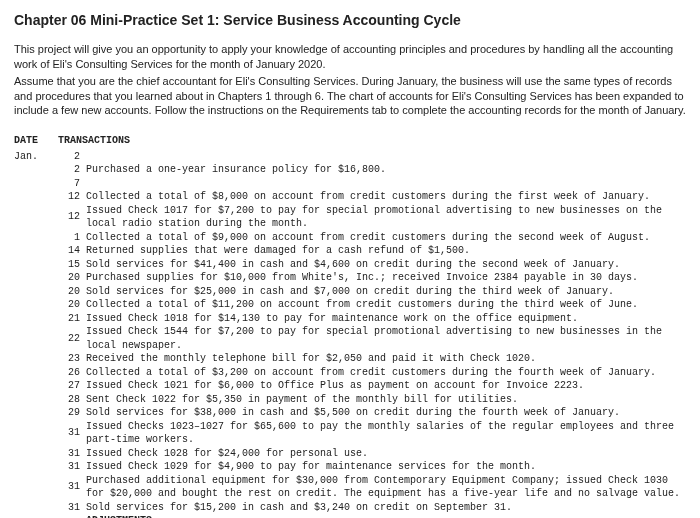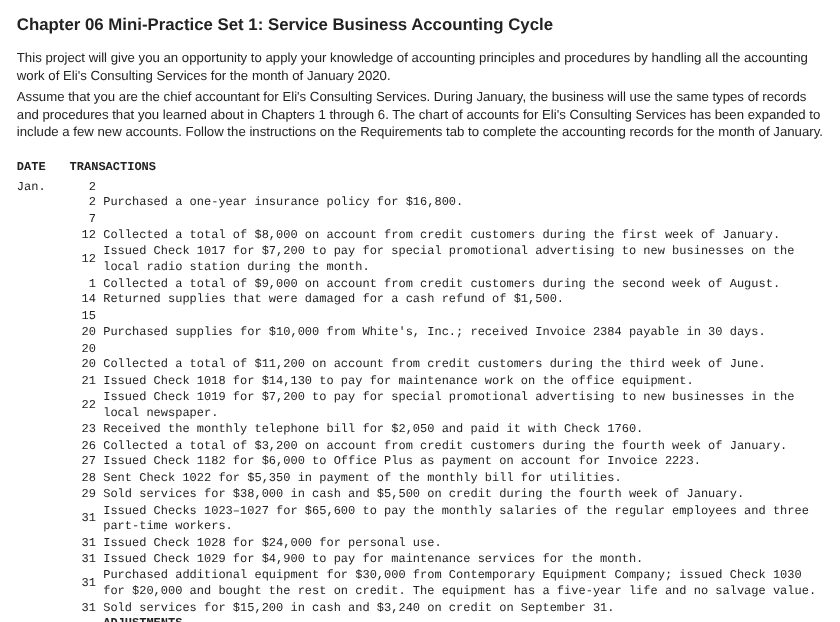--- a/index.html
+++ b/index.html
@@ -98,59 +98,61 @@
           <div class="col-text">Collected a total of $9,000 on account from credit customers during the second week of August.</div>
         </div>
         <div class="row">
           <div class="col-date"></div>
           <div class="col-day">14</div>
           <div class="col-text">Returned supplies that were damaged for a cash refund of $1,500.</div>
         </div>
         <div class="row">
           <div class="col-date"></div>
           <div class="col-day">15</div>
+          <div class="col-text">Sold services for $41,400 in cash and $4,600 on credit during the second week of January.</div>
         </div>
         <div class="row">
           <div class="col-date"></div>
           <div class="col-day">20</div>
           <div class="col-text">Purchased supplies for $10,000 from White's, Inc.; received Invoice 2384 payable in 30 days.</div>
         </div>
         <div class="row">
           <div class="col-date"></div>
           <div class="col-day">20</div>
+          <div class="col-text">Sold services for $25,000 in cash and $7,000 on credit during the third week of January.</div>
         </div>
         <div class="row">
           <div class="col-date"></div>
           <div class="col-day">20</div>
           <div class="col-text">Collected a total of $11,200 on account from credit customers during the third week of June.</div>
         </div>
         <div class="row">
           <div class="col-date"></div>
           <div class="col-day">21</div>
           <div class="col-text">Issued Check 1018 for $14,130 to pay for maintenance work on the office equipment.</div>
         </div>
         <div class="row">
           <div class="col-date"></div>
           <div class="col-day">22</div>
-          <div class="col-text">Issued Check 1019 for $7,200 to pay for special promotional advertising to new businesses in the local newspaper.</div>
+          <div class="col-text">Issued Check 1544 for $7,200 to pay for special promotional advertising to new businesses in the local newspaper.</div>
         </div>
         <div class="row">
           <div class="col-date"></div>
           <div class="col-day">23</div>
-          <div class="col-text">Received the monthly telephone bill for $2,050 and paid it with Check 1760.</div>
+          <div class="col-text">Received the monthly telephone bill for $2,050 and paid it with Check 1020.</div>
         </div>
         <div class="row">
           <div class="col-date"></div>
           <div class="col-day">26</div>
           <div class="col-text">Collected a total of $3,200 on account from credit customers during the fourth week of January.</div>
         </div>
         <div class="row">
           <div class="col-date"></div>
           <div class="col-day">27</div>
-          <div class="col-text">Issued Check 1182 for $6,000 to Office Plus as payment on account for Invoice 2223.</div>
+          <div class="col-text">Issued Check 1021 for $6,000 to Office Plus as payment on account for Invoice 2223.</div>
         </div>
         <div class="row">
           <div class="col-date"></div>
           <div class="col-day">28</div>
           <div class="col-text">Sent Check 1022 for $5,350 in payment of the monthly bill for utilities.</div>
         </div>
         <div class="row">
           <div class="col-date"></div>
           <div class="col-day">29</div>
           <div class="col-text">Sold services for $38,000 in cash and $5,500 on credit during the fourth week of January.</div>

